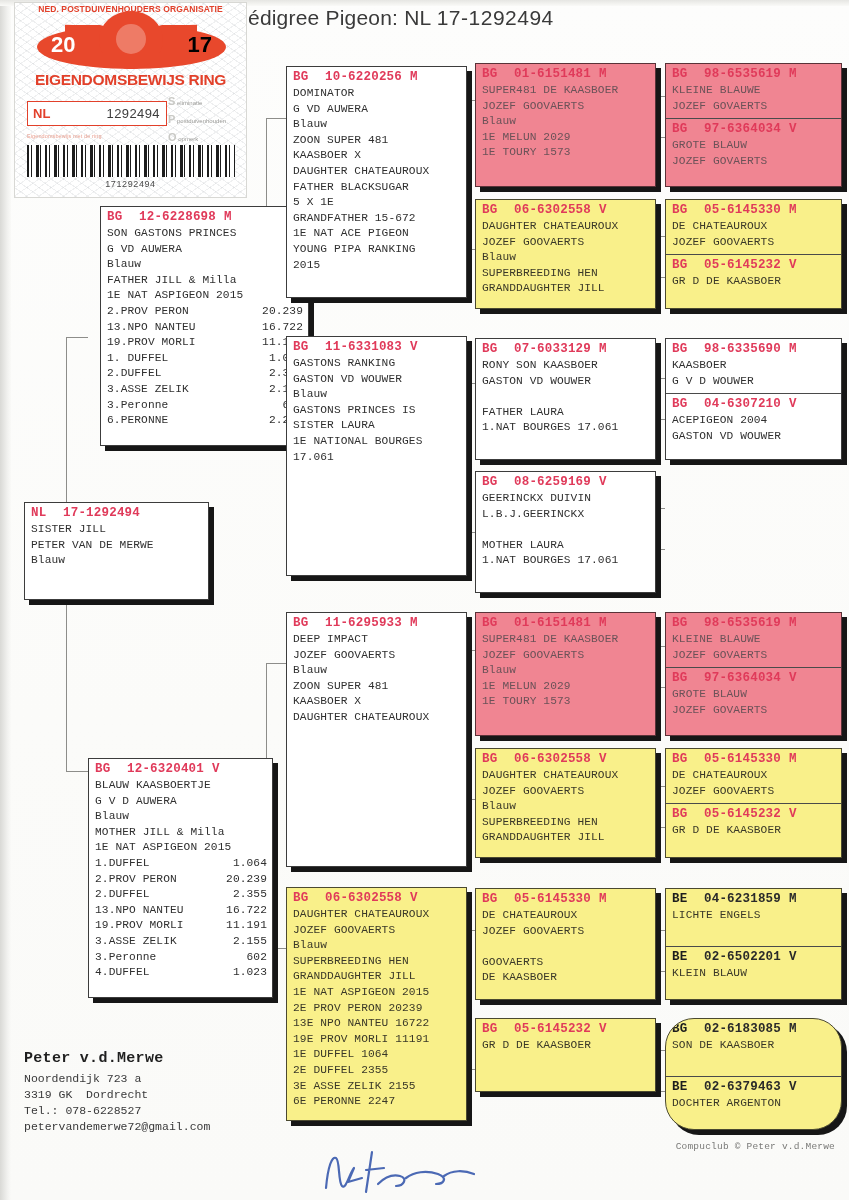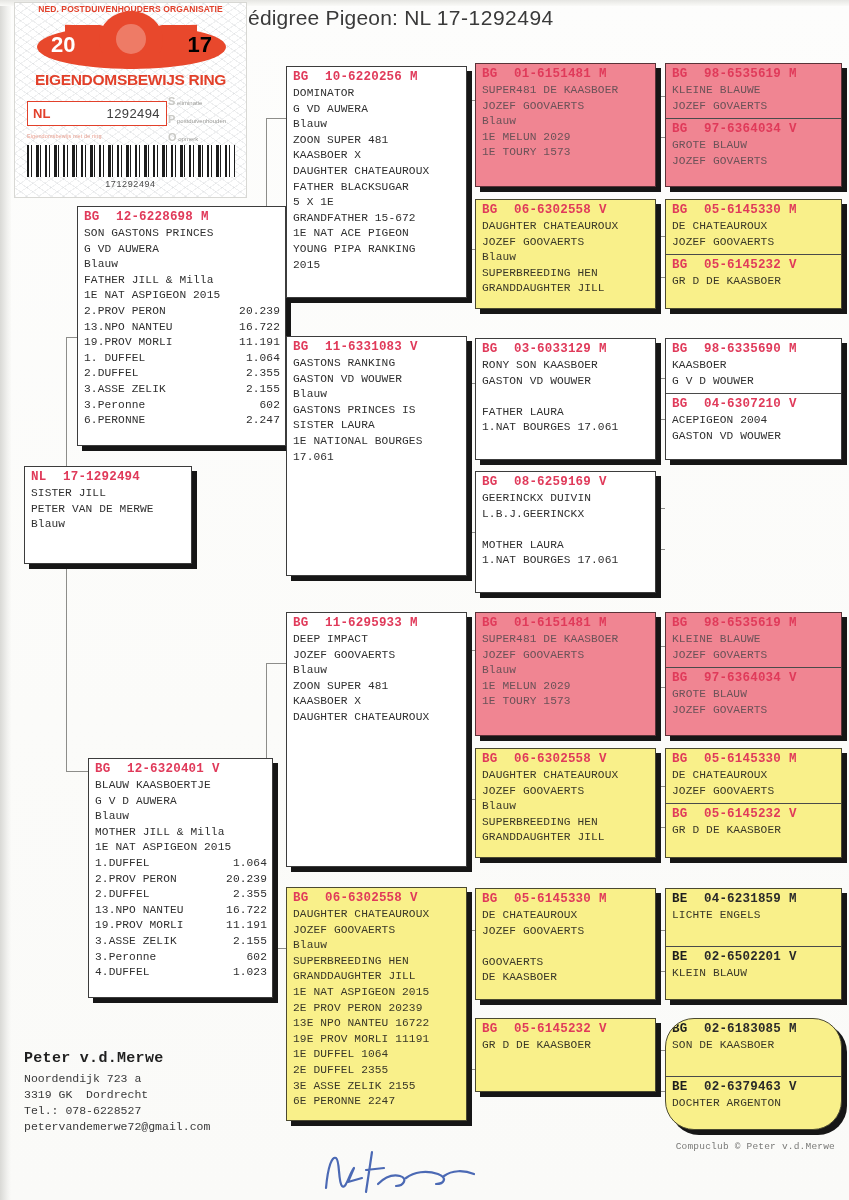--- a/index.html
+++ b/index.html
@@ -269,30 +269,30 @@
   <div class="conn" style="left:653px; top:827px; width:12px; height:1px; border-width:1px 0 0 0;"></div>
 
   <div class="conn" style="left:653px; top:930px; width:1px; height:42px; border-width:0 0 0 1px;"></div>
   <div class="conn" style="left:653px; top:930px; width:12px; height:1px; border-width:1px 0 0 0;"></div>
   <div class="conn" style="left:653px; top:971px; width:12px; height:1px; border-width:1px 0 0 0;"></div>
 
   <div class="conn" style="left:653px; top:1050px; width:1px; height:42px; border-width:0 0 0 1px;"></div>
   <div class="conn" style="left:653px; top:1050px; width:12px; height:1px; border-width:1px 0 0 0;"></div>
   <div class="conn" style="left:653px; top:1091px; width:12px; height:1px; border-width:1px 0 0 0;"></div>
 
-  <div class="box white" style="left:24px; top:466px; width:168px; height:98px;">
+  <div class="box white" style="left:24px; top:502px; width:185px; height:98px;">
     <div class="ring">
       <span class="cc">NL</span><span class="no">17-1292494</span><span class="sx"></span>
     </div>
     <div class="lines">SISTER JILL</div>
     <div class="lines">PETER VAN DE MERWE</div>
     <div class="lines">Blauw</div>
   </div>
 
-  <div class="box white" style="left:77px; top:206px; width:209px; height:240px;">
+  <div class="box white" style="left:100px; top:206px; width:209px; height:240px;">
     <div class="ring">
       <span class="cc">BG</span><span class="no">12-6228698</span><span class="sx">M</span>
     </div>
     <div class="lines">SON GASTONS PRINCES</div>
     <div class="lines">G VD AUWERA</div>
     <div class="lines">Blauw</div>
     <div class="lines">FATHER JILL &amp; Milla</div>
     <div class="lines">1E NAT ASPIGEON 2015</div>
     <div class="lines row-line">
       <span class="lbl">2.PROV PERON</span>
@@ -450,21 +450,21 @@
     </div>
     <div class="lines">DAUGHTER CHATEAUROUX</div>
     <div class="lines">JOZEF GOOVAERTS</div>
     <div class="lines">Blauw</div>
     <div class="lines">SUPERBREEDING HEN</div>
     <div class="lines">GRANDDAUGHTER JILL</div>
   </div>
 
   <div class="box white" style="left:475px; top:338px; width:181px; height:122px;">
     <div class="ring">
-      <span class="cc">BG</span><span class="no">03-6033129</span><span class="sx">M</span>
+      <span class="cc">BG</span><span class="no">07-6033129</span><span class="sx">M</span>
     </div>
     <div class="lines">RONY SON KAASBOER</div>
     <div class="lines">GASTON VD WOUWER</div>
     <div class="lines">&nbsp;</div>
     <div class="lines">FATHER LAURA</div>
     <div class="lines">1.NAT BOURGES 17.061</div>
   </div>
 
   <div class="box white" style="left:475px; top:471px; width:181px; height:122px;">
     <div class="ring">

